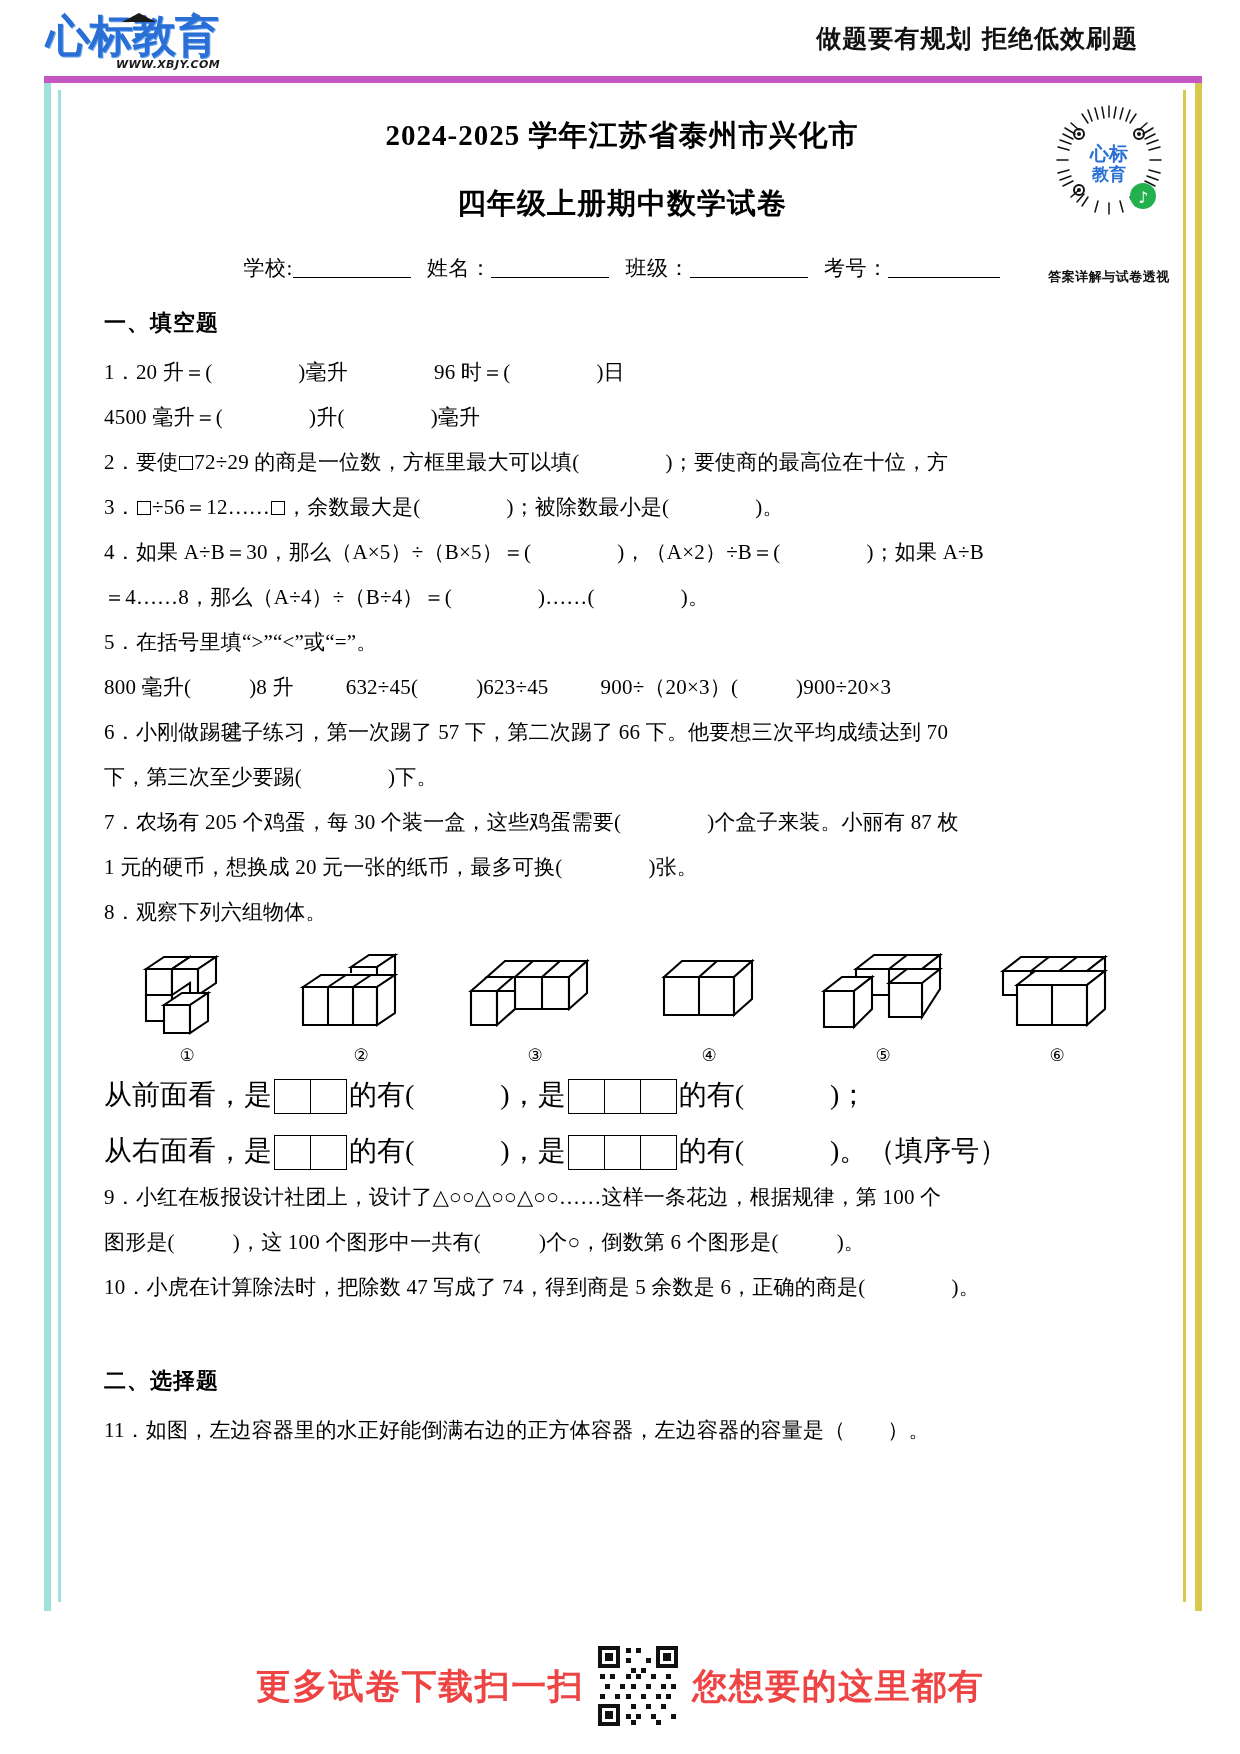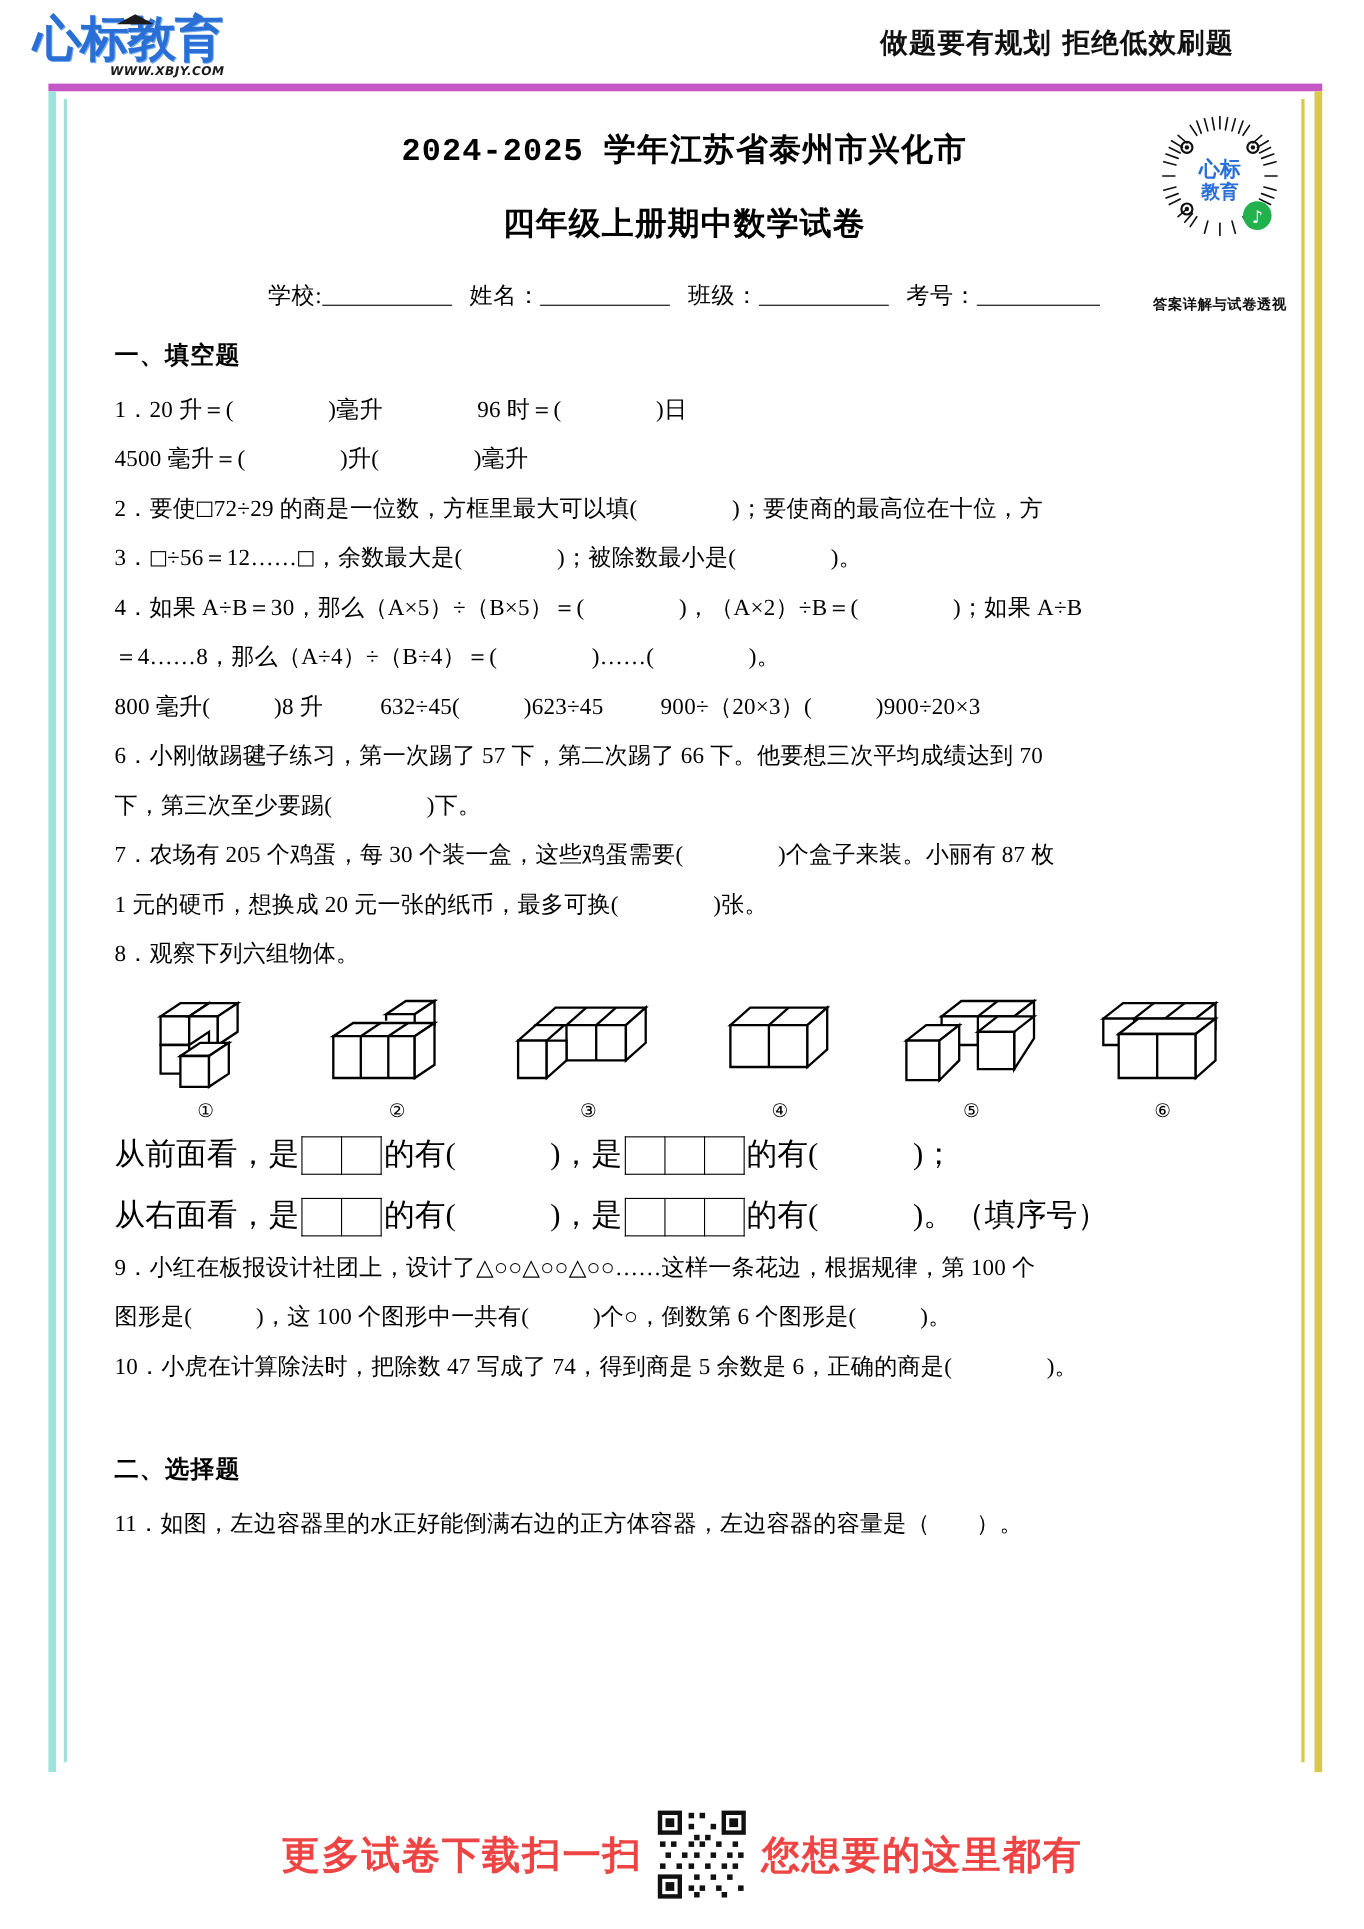--- a/index.html
+++ b/index.html
@@ -10,21 +10,21 @@
   body {
     width: 1240px; height: 1754px;
     position: relative;
     font-family: "Liberation Serif", "DejaVu Serif", serif;
     color: #000;
     overflow: hidden;
   }
 
   
   .top-header {
-    position: absolute; top: 0; left: 0;
+    position: absolute; top: 0; left: 16px;
     width: 1150px; height: 82px;
   }
   .brand-logo {
     position: absolute; left: 30px; top: 12px;
     width: 180px; height: 62px;
   }
   .brand-logo .cn {
     font-family: "DejaVu Sans", sans-serif;
     font-weight: bold;
     font-size: 44px;
@@ -90,21 +90,21 @@
 
   
   .paper {
     position: absolute;
     left: 62px; top: 90px;
     width: 1120px; height: 1500px;
   }
 
   .title-line {
     text-align: center;
-    font-family: Liberation Mono, monospace;
+    font-family: Liberation Serif, serif;
     font-weight: bold;
     font-size: 29px;
     letter-spacing: 1px;
     color: #000;
   }
   .title-1 { margin-top: 26px; }
   .title-2 { margin-top: 28px; }
 
   .ident-row {
     margin-top: 30px;
@@ -351,20 +351,21 @@
       <span>3．</span><span class="sq"></span><span>÷56＝12……</span><span class="sq"></span><span>，余数最大是(</span><span class="blank"></span><span>)；被除数最小是(</span><span class="blank"></span><span>)。</span>
     </p>
 
     <p class="q">
       <span>4．如果 A÷B＝30，那么（A×5）÷（B×5）＝(</span><span class="blank"></span><span>)，（A×2）÷B＝(</span><span class="blank"></span><span>)；如果 A÷B</span>
     </p>
     <p class="q">
       <span>＝4……8，那么（A÷4）÷（B÷4）＝(</span><span class="blank"></span><span>)……(</span><span class="blank"></span><span>)。</span>
     </p>
 
+    <p class="q">5．在括号里填“&gt;”“&lt;”或“=”。</p>
     <p class="q">
       <span>800 毫升(</span><span class="blank-sm"></span><span>)8 升</span><span class="sp"></span><span>632÷45(</span><span class="blank-sm"></span><span>)623÷45</span><span class="sp"></span><span>900÷（20×3）(</span><span class="blank-sm"></span><span>)900÷20×3</span>
     </p>
 
     <p class="q">6．小刚做踢毽子练习，第一次踢了 57 下，第二次踢了 66 下。他要想三次平均成绩达到 70</p>
     <p class="q">
       <span>下，第三次至少要踢(</span><span class="blank"></span><span>)下。</span>
     </p>
 
     <p class="q">

